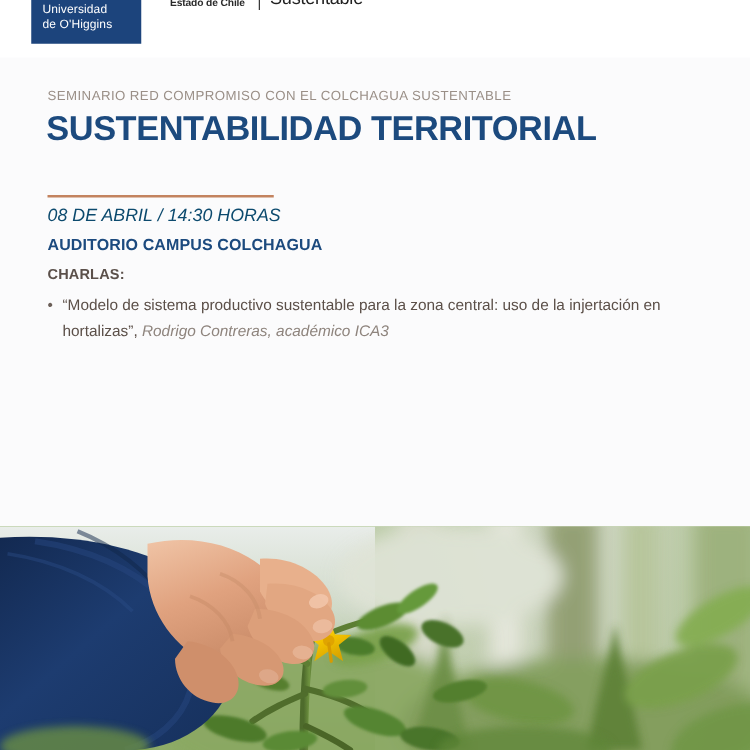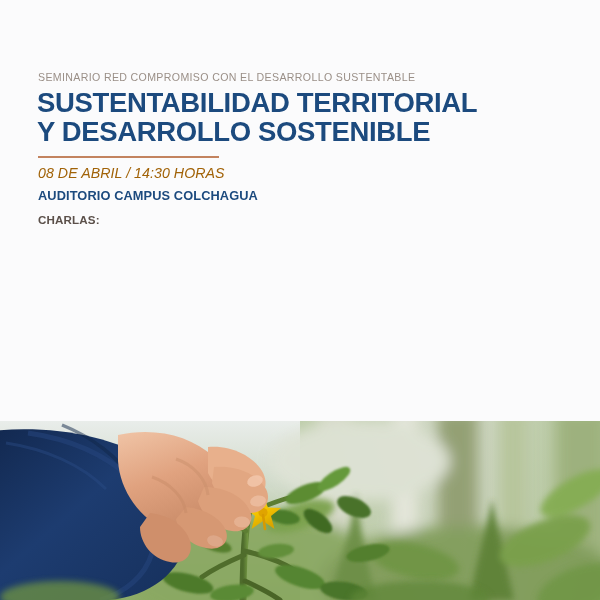--- a/index.html
+++ b/index.html
@@ -114,21 +114,21 @@
     width: 181px;
     height: 2.2px;
     background: #c3835f;
   }
   .date {
     position: absolute;
     left: 38px;
     top: 119px;
     font-size: 14.2px;
     font-style: italic;
-    color: #a16207;
+    color: #0c4a6e;
     letter-spacing: 0.05px;
     white-space: nowrap;
   }
   .venue {
     position: absolute;
     left: 38px;
     top: 142px;
     font-size: 12.8px;
     font-weight: 700;
     color: #1c4a7e;
@@ -191,38 +191,50 @@
     overflow: hidden;
     background: #9dbb77;
   }
   .photo svg { display: block; }
 </style>
 </head>
 <body>
 
 <div class="poster">
 
+  <div class="header">
+    <div class="uoh-logo">
+      <span class="ln">Universidad</span>
+      <span class="ln">de O'Higgins</span>
+    </div>
+    <div class="estado">Estado de Chile</div>
+    <div class="divider-pipe"></div>
+    <div class="sustentable">Sustentable</div>
+  </div>
 
   <div class="content">
 
-    <div class="kicker">SEMINARIO RED COMPROMISO CON EL DESARROLLO SUSTENTABLE</div>
+    <div class="kicker">SEMINARIO RED COMPROMISO CON EL COLCHAGUA SUSTENTABLE</div>
 
     <div class="title">
       <span class="t-line">SUSTENTABILIDAD TERRITORIAL</span>
-      <span class="t-line">Y DESARROLLO SOSTENIBLE</span>
     </div>
 
     <div class="rule"></div>
 
     <div class="date">08 DE ABRIL / 14:30 HORAS</div>
     <div class="venue">AUDITORIO CAMPUS COLCHAGUA</div>
 
     <div class="charlas-label">CHARLAS:</div>
 
     <ul class="talks">
+      <li class="talk">
+        <span class="tt">“Modelo de sistema productivo sustentable para la zona central: uso de la injertación en hortalizas”,</span>
+        <span class="sp">Rodrigo Contreras, académico ICA3</span>
+      </li>
     </ul>
 
   </div>
 
   <div class="photo">
     <svg width="600" height="179" viewBox="0 0 600 179" xmlns="http://www.w3.org/2000/svg">
       <defs>
         <linearGradient id="bgSky" x1="0" y1="0" x2="0" y2="1">
           <stop offset="0%" stop-color="#e9edea"></stop>
           <stop offset="38%" stop-color="#cfd9c7"></stop>

